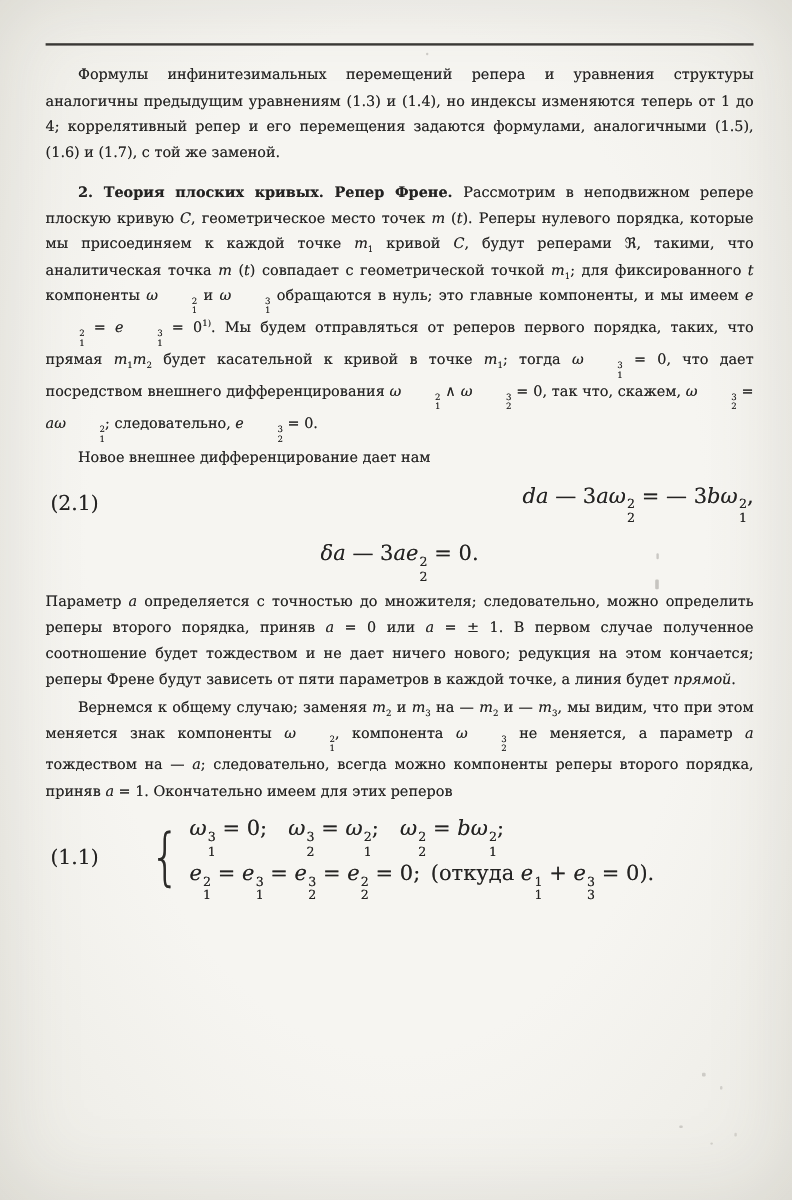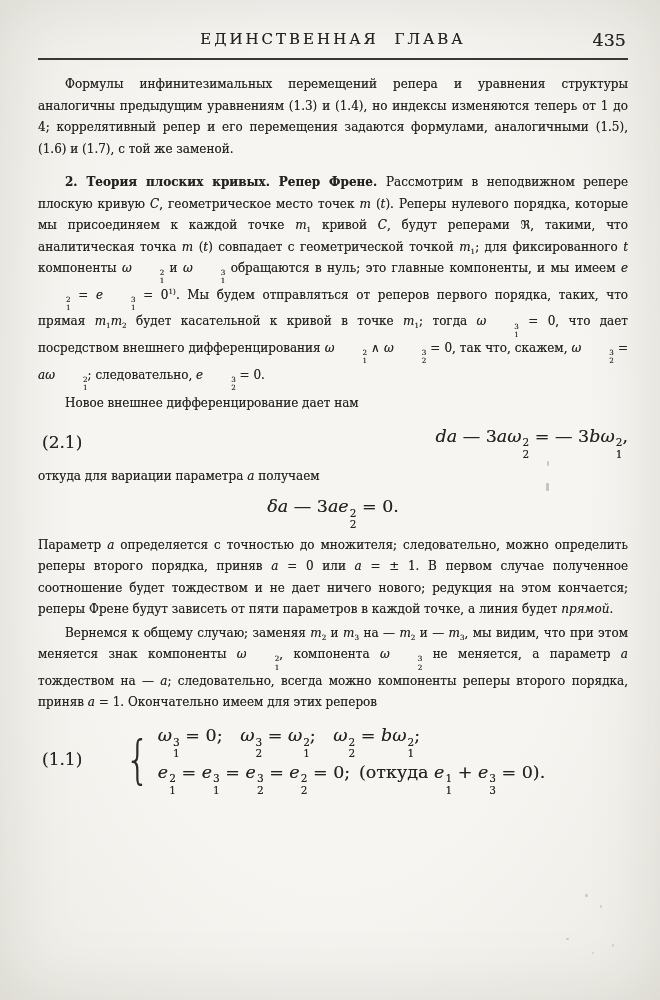--- a/index.html
+++ b/index.html
@@ -47,24 +47,20 @@
   
   .filler{flex:1;}
   
   .speck{position:absolute;background:rgba(70,66,60,0.45);border-radius:1px;}
 </style>
 </head>
 <body>
 
 <div class="page">
 
-  <div class="header">
-    <span class="chapter txt">ЕДИНСТВЕННАЯ ГЛАВА</span>
-    <span class="pageno txt">435</span>
-  </div>
   <div class="rule"></div>
 
   <p class="para indent mt14 txt"><span>Формулы инфинитезимальных перемещений репера и уравнения структуры аналогичны предыдущим уравнениям (1.3) и (1.4), но индексы изменяются теперь от 1 до 4; коррелятивный репер и его перемещения задаются формулами, аналогичными (1.5), (1.6) и (1.7), с той же заменой.</span></p>
 
   <p class="para indent mt12 txt"><span class="bf">2. Теория плоских кривых. Репер Френе. </span><span>Рассмотрим в неподвижном репере плоскую кривую </span><span class="it">C</span><span>, геометрическое место точек </span><span class="it">m</span><span> (</span><span class="it">t</span><span>). Реперы нулевого порядка, которые мы присоединяем к каждой точке </span><span class="it">m</span><sub>1</sub><span> кривой </span><span class="it">C</span><span>, будут реперами ℜ, такими, что аналитическая точка </span><span class="it">m</span><span> (</span><span class="it">t</span><span>) совпадает с геометрической точкой </span><span class="it">m</span><sub>1</sub><span>; для фиксированного </span><span class="it">t</span><span> компоненты </span><span class="it">ω</span><span class="stack">
         <span class="s-sup">2</span>
         <span class="s-sub">1</span>
       </span><span> и </span><span class="it">ω</span><span class="stack">
         <span class="s-sup">3</span>
         <span class="s-sub">1</span>
@@ -100,21 +96,20 @@
     <span class="eqlabel">(2.1)</span>
     <span class="formula"><span class="it">da</span><span> — 3</span><span class="it">a</span><span class="it">ω</span><span class="stack">
           <span class="s-sup">2</span>
           <span class="s-sub">2</span>
         </span><span> = — 3</span><span class="it">b</span><span class="it">ω</span><span class="stack">
           <span class="s-sup">2</span>
           <span class="s-sub">1</span>
         </span><span>,</span></span>
   </div>
 
-  <p class="para txt"><span>откуда для вариации параметра </span><span class="it">a</span><span> получаем</span></p>
 
   <div class="eq evar txt">
     <span class="formula"><span class="it">δ</span><span class="it">a</span><span> — 3</span><span class="it">a</span><span class="it">e</span><span class="stack">
           <span class="s-sup">2</span>
           <span class="s-sub">2</span>
         </span><span> = 0.</span></span>
   </div>
 
   <p class="para txt"><span>Параметр </span><span class="it">a</span><span> определяется с точностью до множителя; следовательно, можно определить реперы второго порядка, приняв </span><span class="it">a</span><span> = 0 или </span><span class="it">a</span><span> = ± 1. В первом случае полученное соотношение будет тождеством и не дает ничего нового; редукция на этом кончается; реперы Френе будут зависеть от пяти параметров в каждой точке, а линия будет </span><span class="it">прямой</span><span>.</span></p>
 

